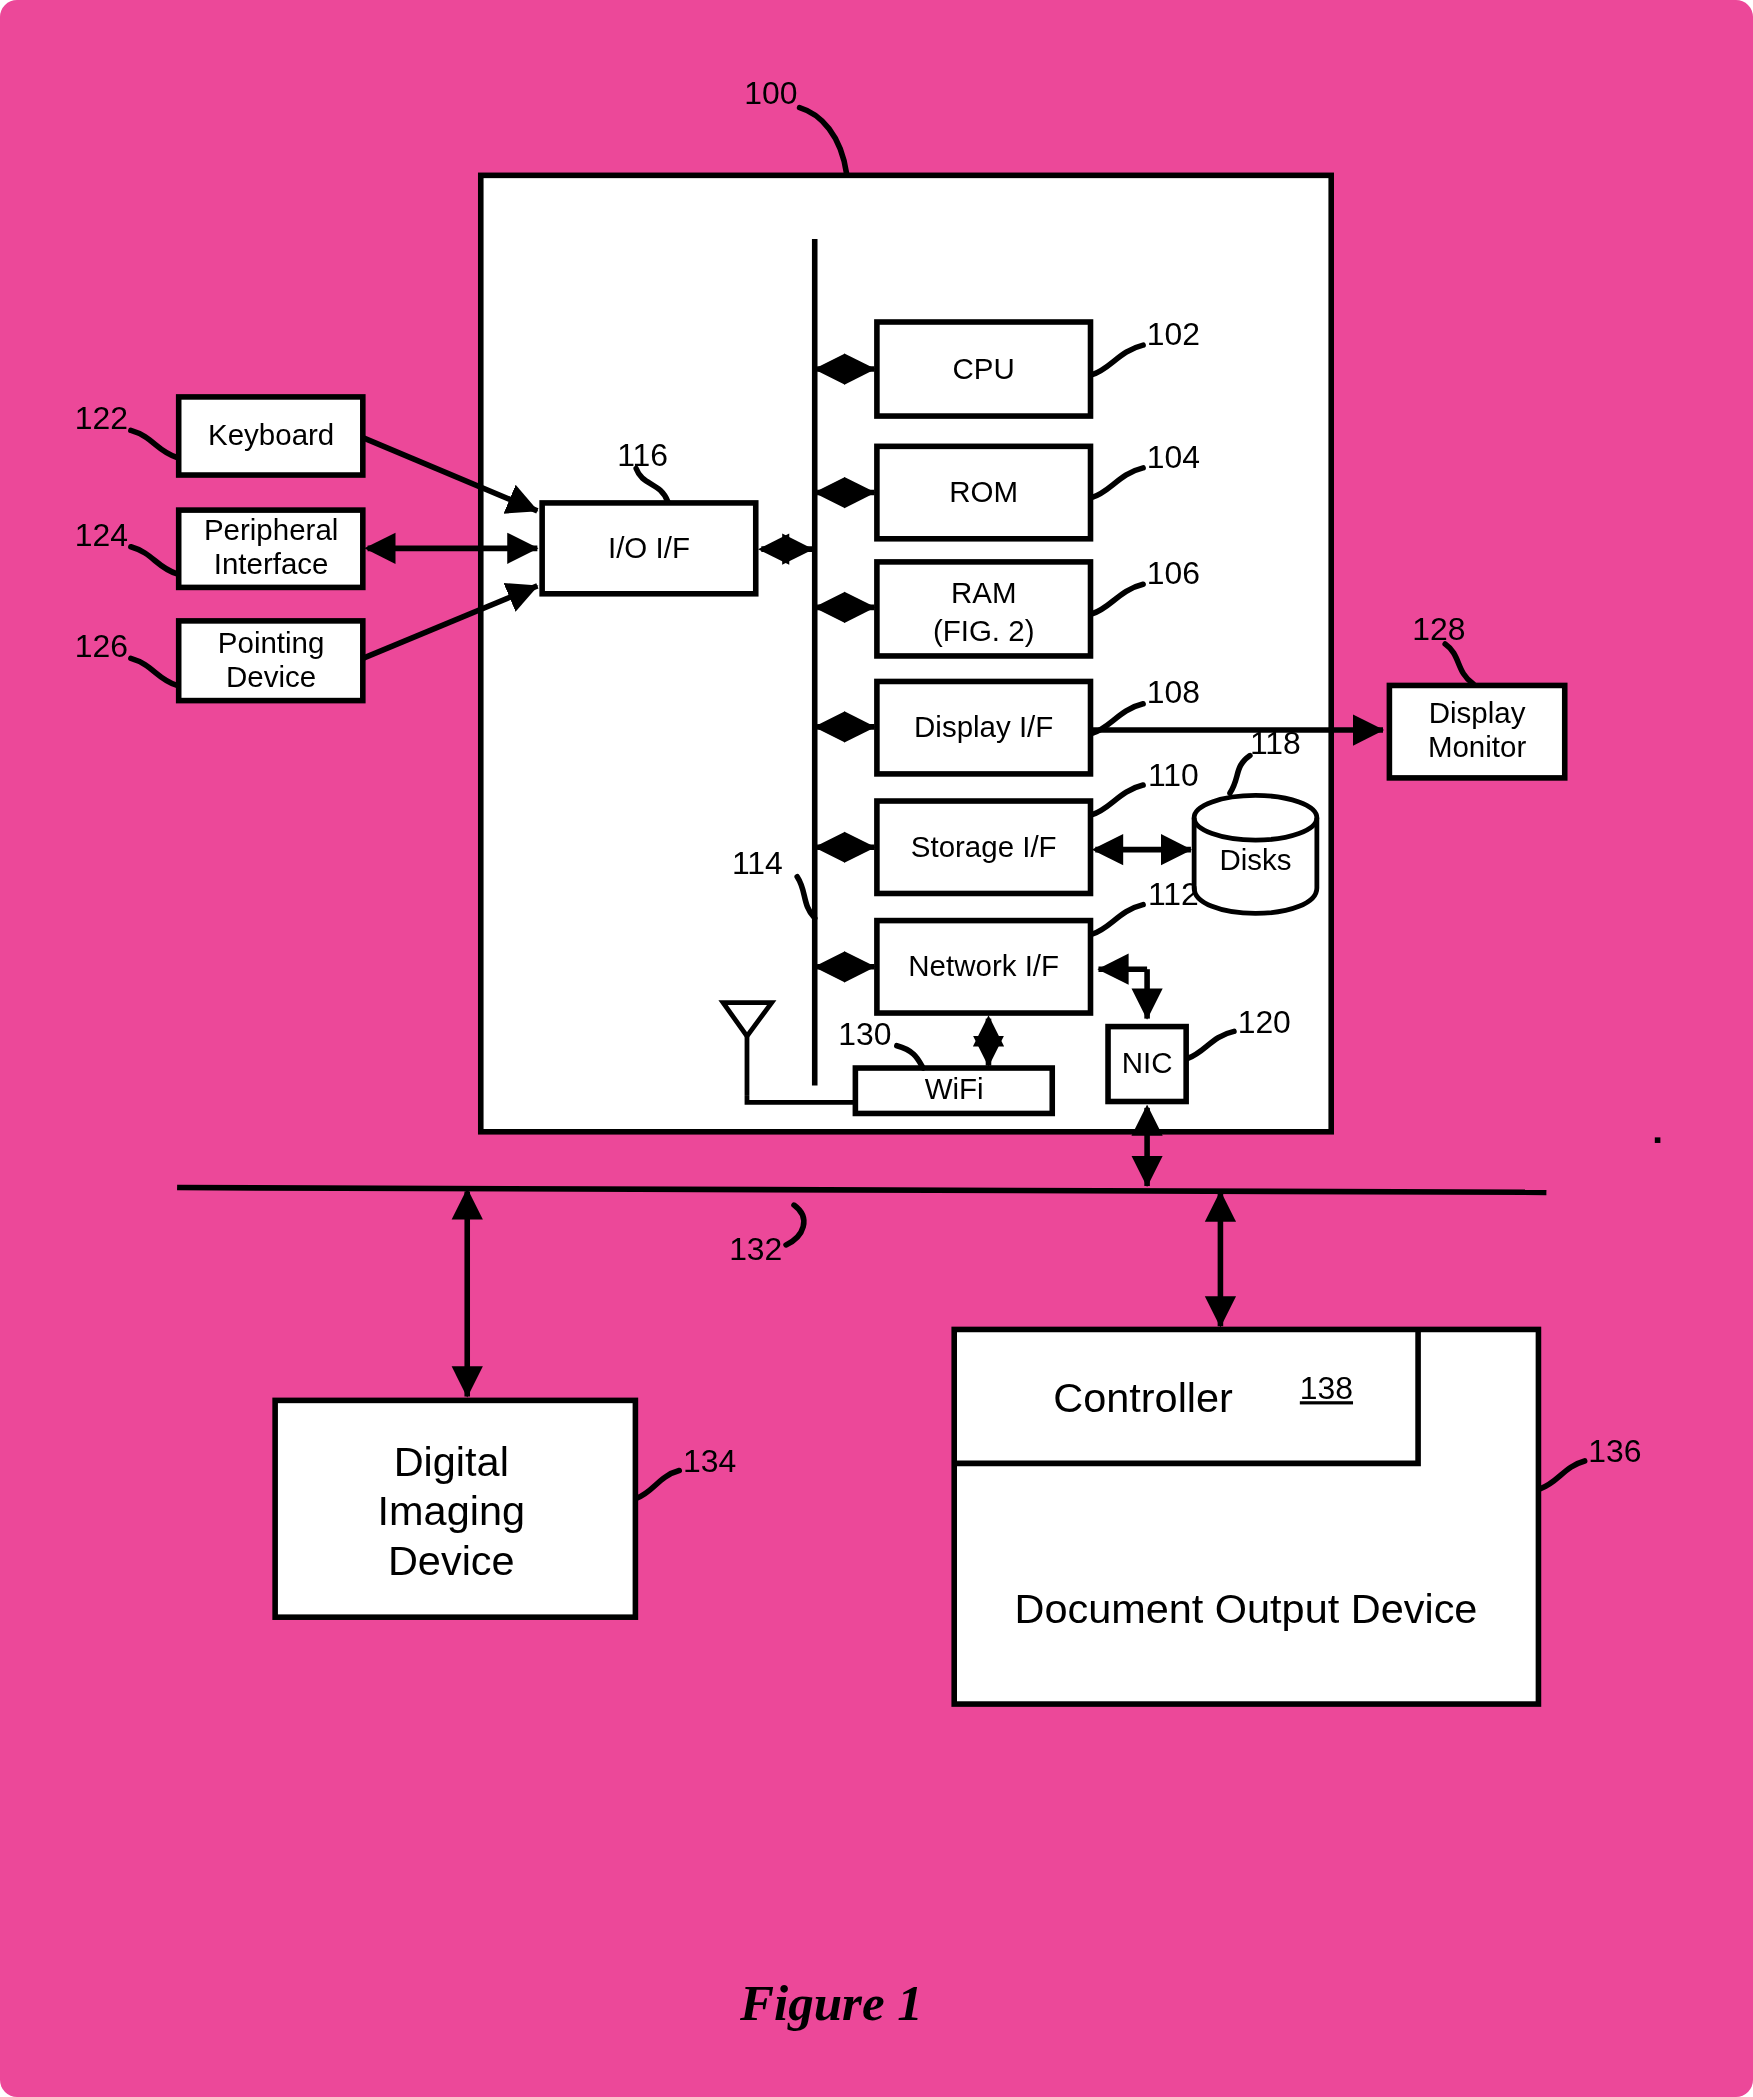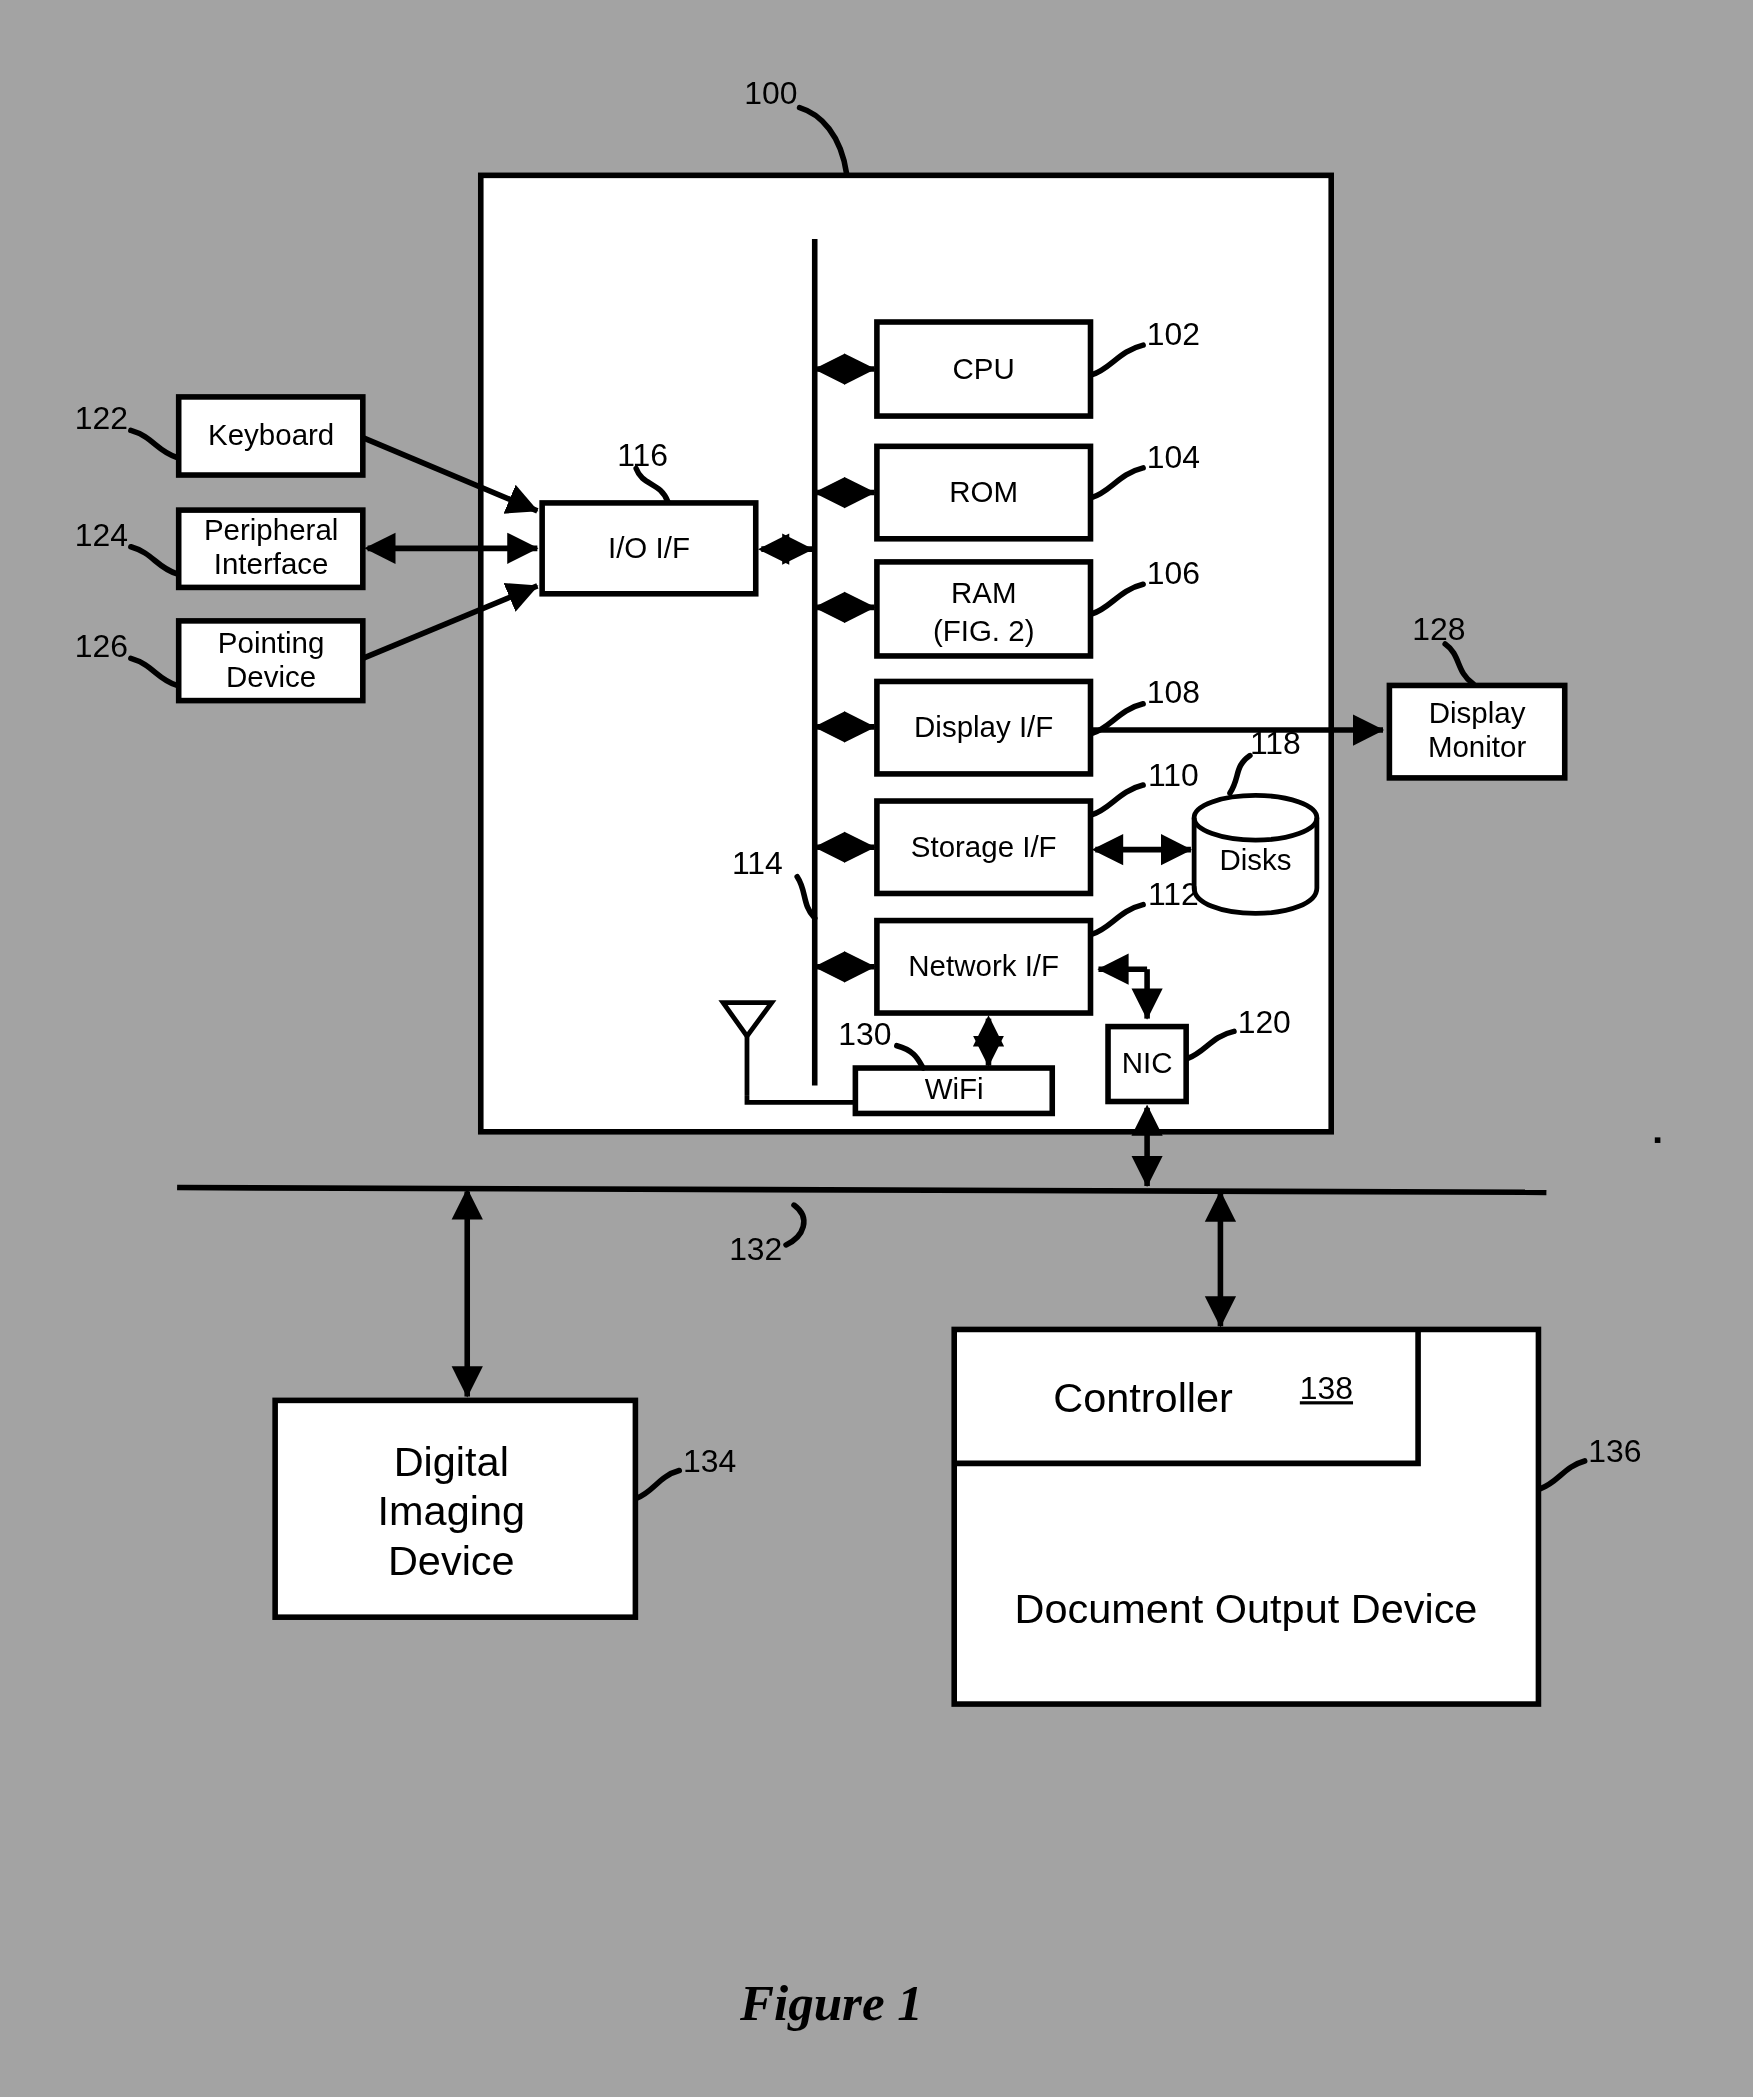--- a/index.html
+++ b/index.html
@@ -9,22 +9,23 @@
     background: #ffffff;
   }
   body {
     font-family: "Liberation Sans", sans-serif;
     color: #000000;
   }
   #page {
     position: relative;
     width: 1753px;
     height: 2097px;
-    background: #a3a3a3;
+    background: #ec4899;
     overflow: hidden;
+    border-radius: 17px;
   }
   svg#diagram {
     position: absolute;
     left: 0;
     top: 0;
     width: 1753px;
     height: 2097px;
   }
   .box-label {
     font-family: "Liberation Sans", sans-serif;

